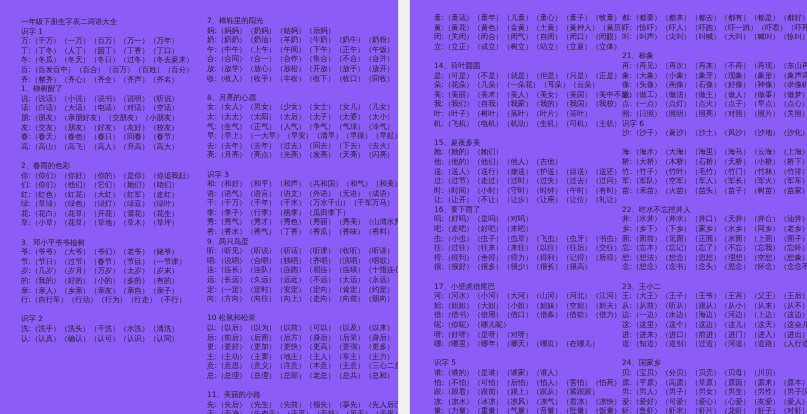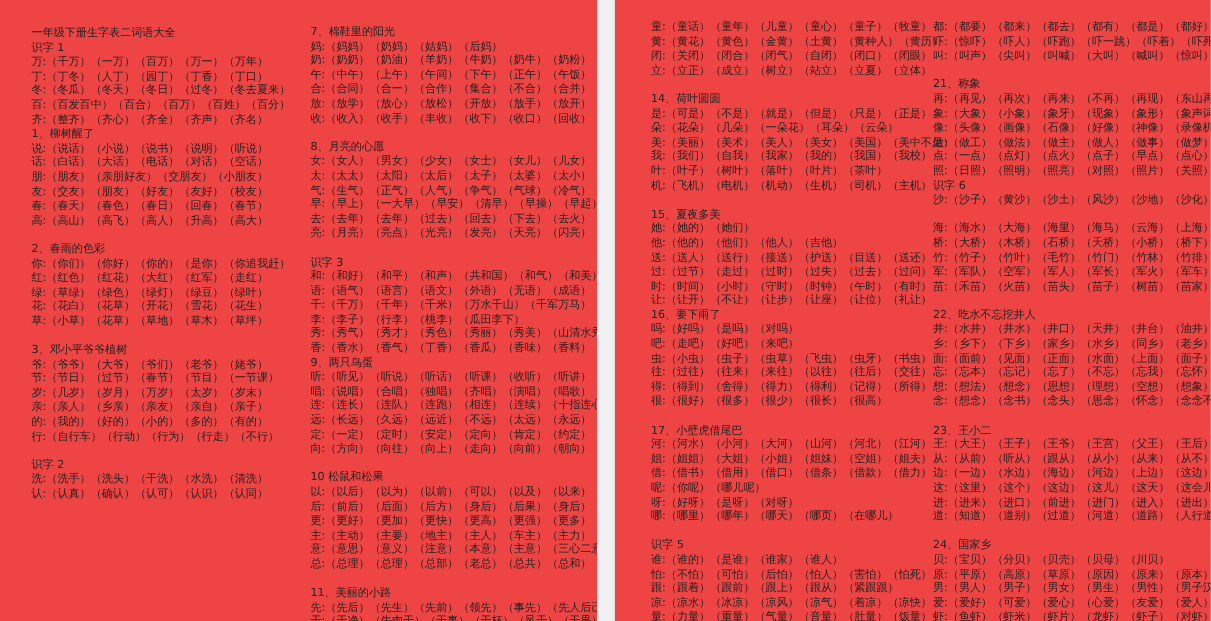--- a/index.html
+++ b/index.html
@@ -4,21 +4,21 @@
 <style>
   html, body { margin:0; padding:0; }
   body {
     width:807px; height:414px; overflow:hidden;
     background:#ffffff;
     font-family:"DejaVu Sans", sans-serif;
     color:#222;
     position:relative;
   }
   .page {
-    position:absolute; top:0; height:414px; background:#ef4444; overflow:hidden;
+    position:absolute; top:0; height:414px; background:#8b5cf6; overflow:hidden;
   }
   .page-left { left:0; width:398px; }
   .page-right { left:410px; width:476px; }
   .gutter {
     position:absolute; top:0; left:398px; width:12px; height:414px;
     background:#f0f0f2;
     border-left:1px solid #e2e2e6;
     border-right:1px solid #e2e2e6;
     box-sizing:border-box;
   }
@@ -57,32 +57,33 @@
           <span class="line">说:（说话）（小说）（说书）（说明）（听说）</span>
           <span class="line">话:（白话）（大话）（电话）（对话）（空话）</span>
           <span class="line">朋:（朋友）（亲朋好友）（交朋友）（小朋友）</span>
           <span class="line">友:（交友）（朋友）（好友）（友好）（校友）</span>
           <span class="line">春:（春天）（春色）（春日）（回春）（春节）</span>
           <span class="line">高:（高山）（高飞）（高人）（升高）（高大）</span>
         </div>
         <div class="sec">
           <span class="sec-title">2、春雨的色彩</span>
           <span class="line">你:（你们）（你好）（你的）（是你）（你追我赶）</span>
+          <span class="line">们:（你们）（他们）（它们）（她们）（咱们）</span>
           <span class="line">红:（红色）（红花）（大红）（红军）（走红）</span>
           <span class="line">绿:（草绿）（绿色）（绿灯）（绿豆）（绿叶）</span>
           <span class="line">花:（花白）（花草）（开花）（雪花）（花生）</span>
           <span class="line">草:（小草）（花草）（草地）（草木）（草坪）</span>
         </div>
         <div class="sec">
           <span class="sec-title">3、邓小平爷爷植树</span>
           <span class="line">爷:（爷爷）（大爷）（爷们）（老爷）（姥爷）</span>
           <span class="line">节:（节日）（过节）（春节）（节目）（一节课）</span>
           <span class="line">岁:（几岁）（岁月）（万岁）（太岁）（岁末）</span>
+          <span class="line">的:（我的）（好的）（小的）（多的）（有的）</span>
           <span class="line">亲:（亲人）（乡亲）（亲友）（亲自）（亲子）</span>
-          <span class="line">的:（我的）（好的）（小的）（多的）（有的）</span>
           <span class="line">行:（自行车）（行动）（行为）（行走）（不行）</span>
         </div>
         <div class="sec">
           <span class="sec-title">识字 2</span>
           <span class="line">洗:（洗手）（洗头）（干洗）（水洗）（清洗）</span>
           <span class="line">认:（认真）（确认）（认可）（认识）（认同）</span>
         </div>
       </div>
   </div>
   <div class="col c2" style="left:207px;">

